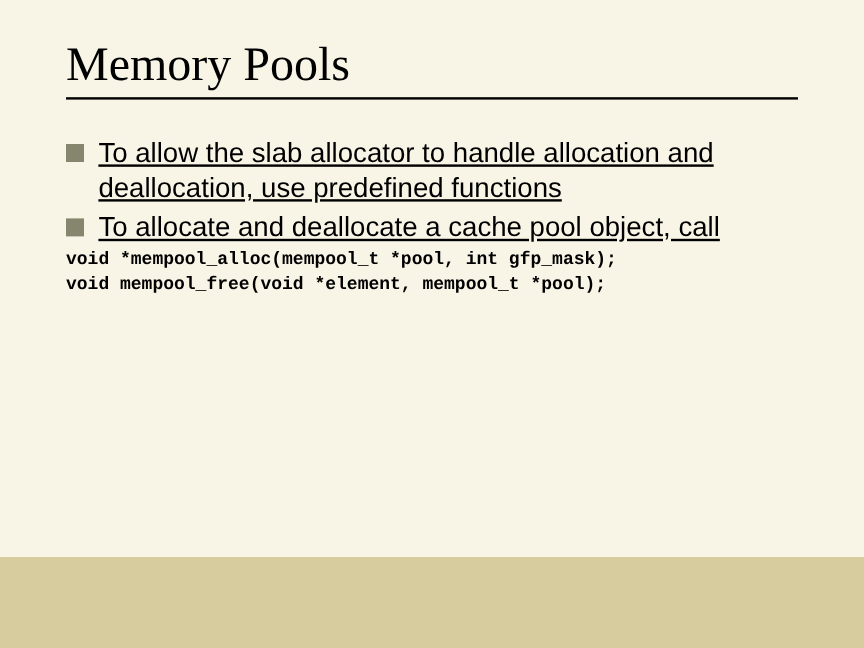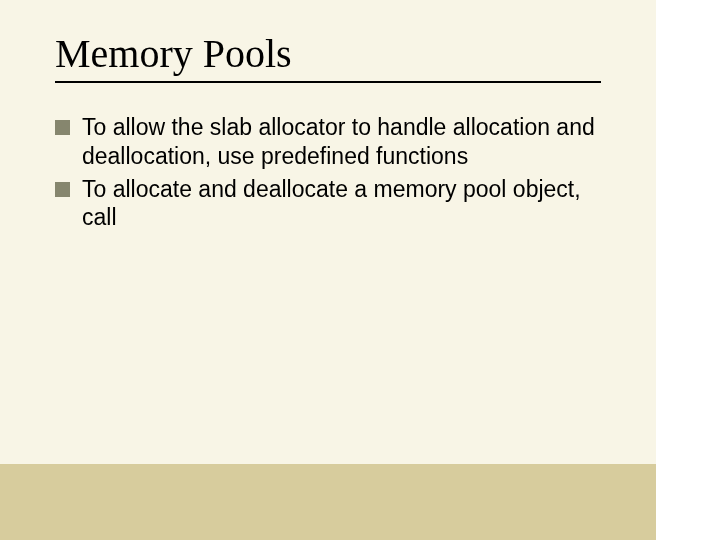--- a/index.html
+++ b/index.html
@@ -6,21 +6,21 @@
     margin: 0;
     padding: 0;
     width: 720px;
     height: 540px;
     overflow: hidden;
     font-family: Arial, Helvetica, sans-serif;
     background: #ffffff;
   }
   .slide {
     position: relative;
-    width: 656px;
+    width: 720px;
     height: 540px;
     box-sizing: border-box;
     
     background: linear-gradient(
       to bottom,
       #f8f5e6 0%,
       #f8f5e6 86%,
       #d7cc9d 86%,
       #d7cc9d 100%
     );
@@ -39,20 +39,21 @@
     margin-bottom: 30px;
   }
   .body {
     font-size: 23px;
     color: #000;
   }
   .bullet-row {
     display: flex;
     align-items: flex-start;
     margin-bottom: 4px;
+    text-decoration: underline;
   }
   .sq {
     width: 15px;
     height: 15px;
     background: #86866e;
     flex: 0 0 15px;
     margin-top: 7px;
     margin-right: 12px;
   }
   .btext {
@@ -77,17 +78,19 @@
 
   <div class="body">
 
     <div class="bullet-row">
       <div class="sq"></div>
       <div class="btext">To allow the slab allocator to handle allocation and deallocation, use predefined functions</div>
     </div>
 
     <div class="bullet-row">
       <div class="sq"></div>
-      <div class="btext">To allocate and deallocate a memory pool object, call</div>
+      <div class="btext">To allocate and deallocate a cache pool object, call</div>
     </div>
+    <div class="code">void *mempool_alloc(mempool_t *pool, int gfp_mask);
+void mempool_free(void *element, mempool_t *pool);</div>
 
   </div>
 </div>
 
 </body></html>

